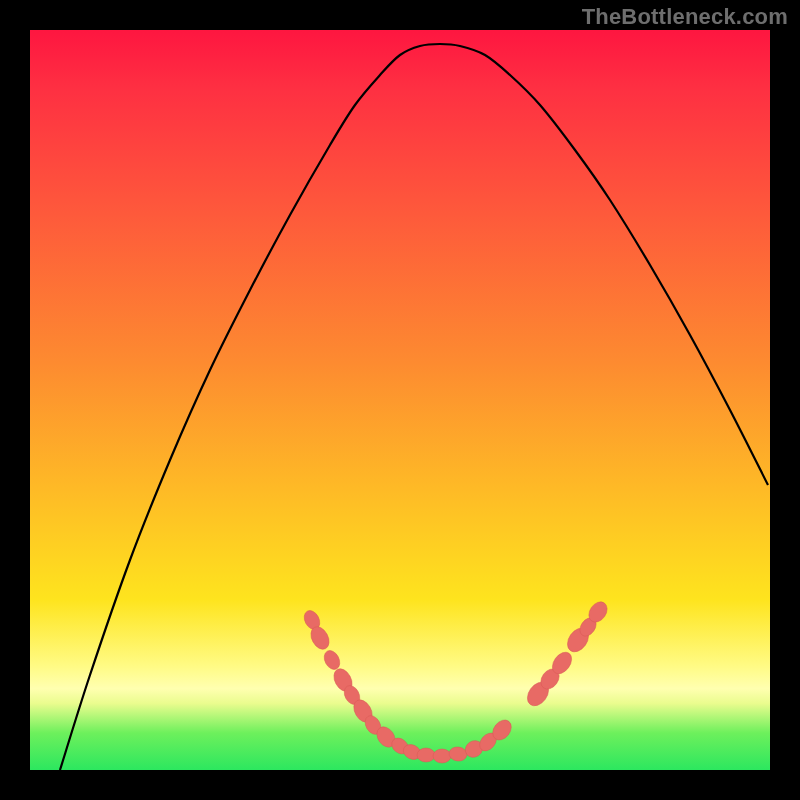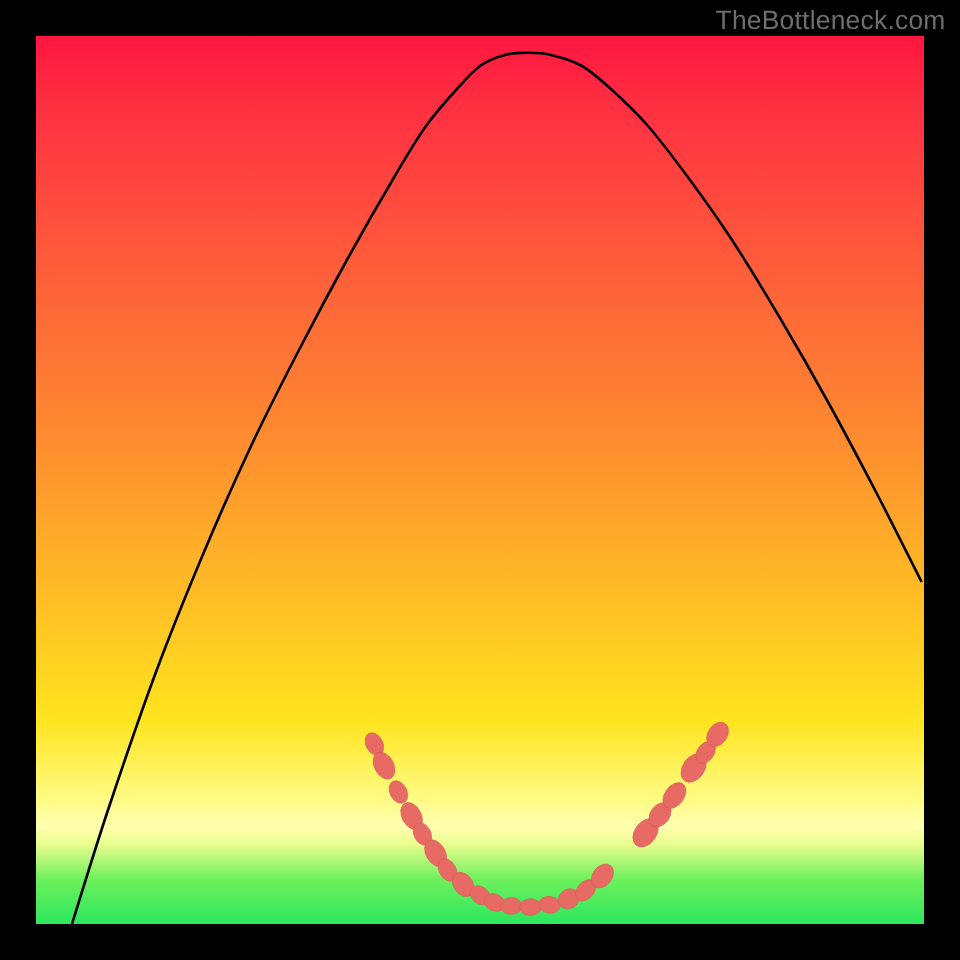--- a/index.html
+++ b/index.html
@@ -39,21 +39,21 @@
       #6df05c 95%,
       #2ce75f 100%
     );
   }
   .watermark {
     position: absolute;
     top: 4px;
     right: 12px;
     color: #6e6e6e;
     font-size: 22px;
-    font-weight: 400;
+    font-weight: 700;
     letter-spacing: 0.2px;
     user-select: none;
   }
   svg.curve {
     position: absolute;
     left: 0;
     top: 0;
     width: 740px;
     height: 740px;
     overflow: visible;

